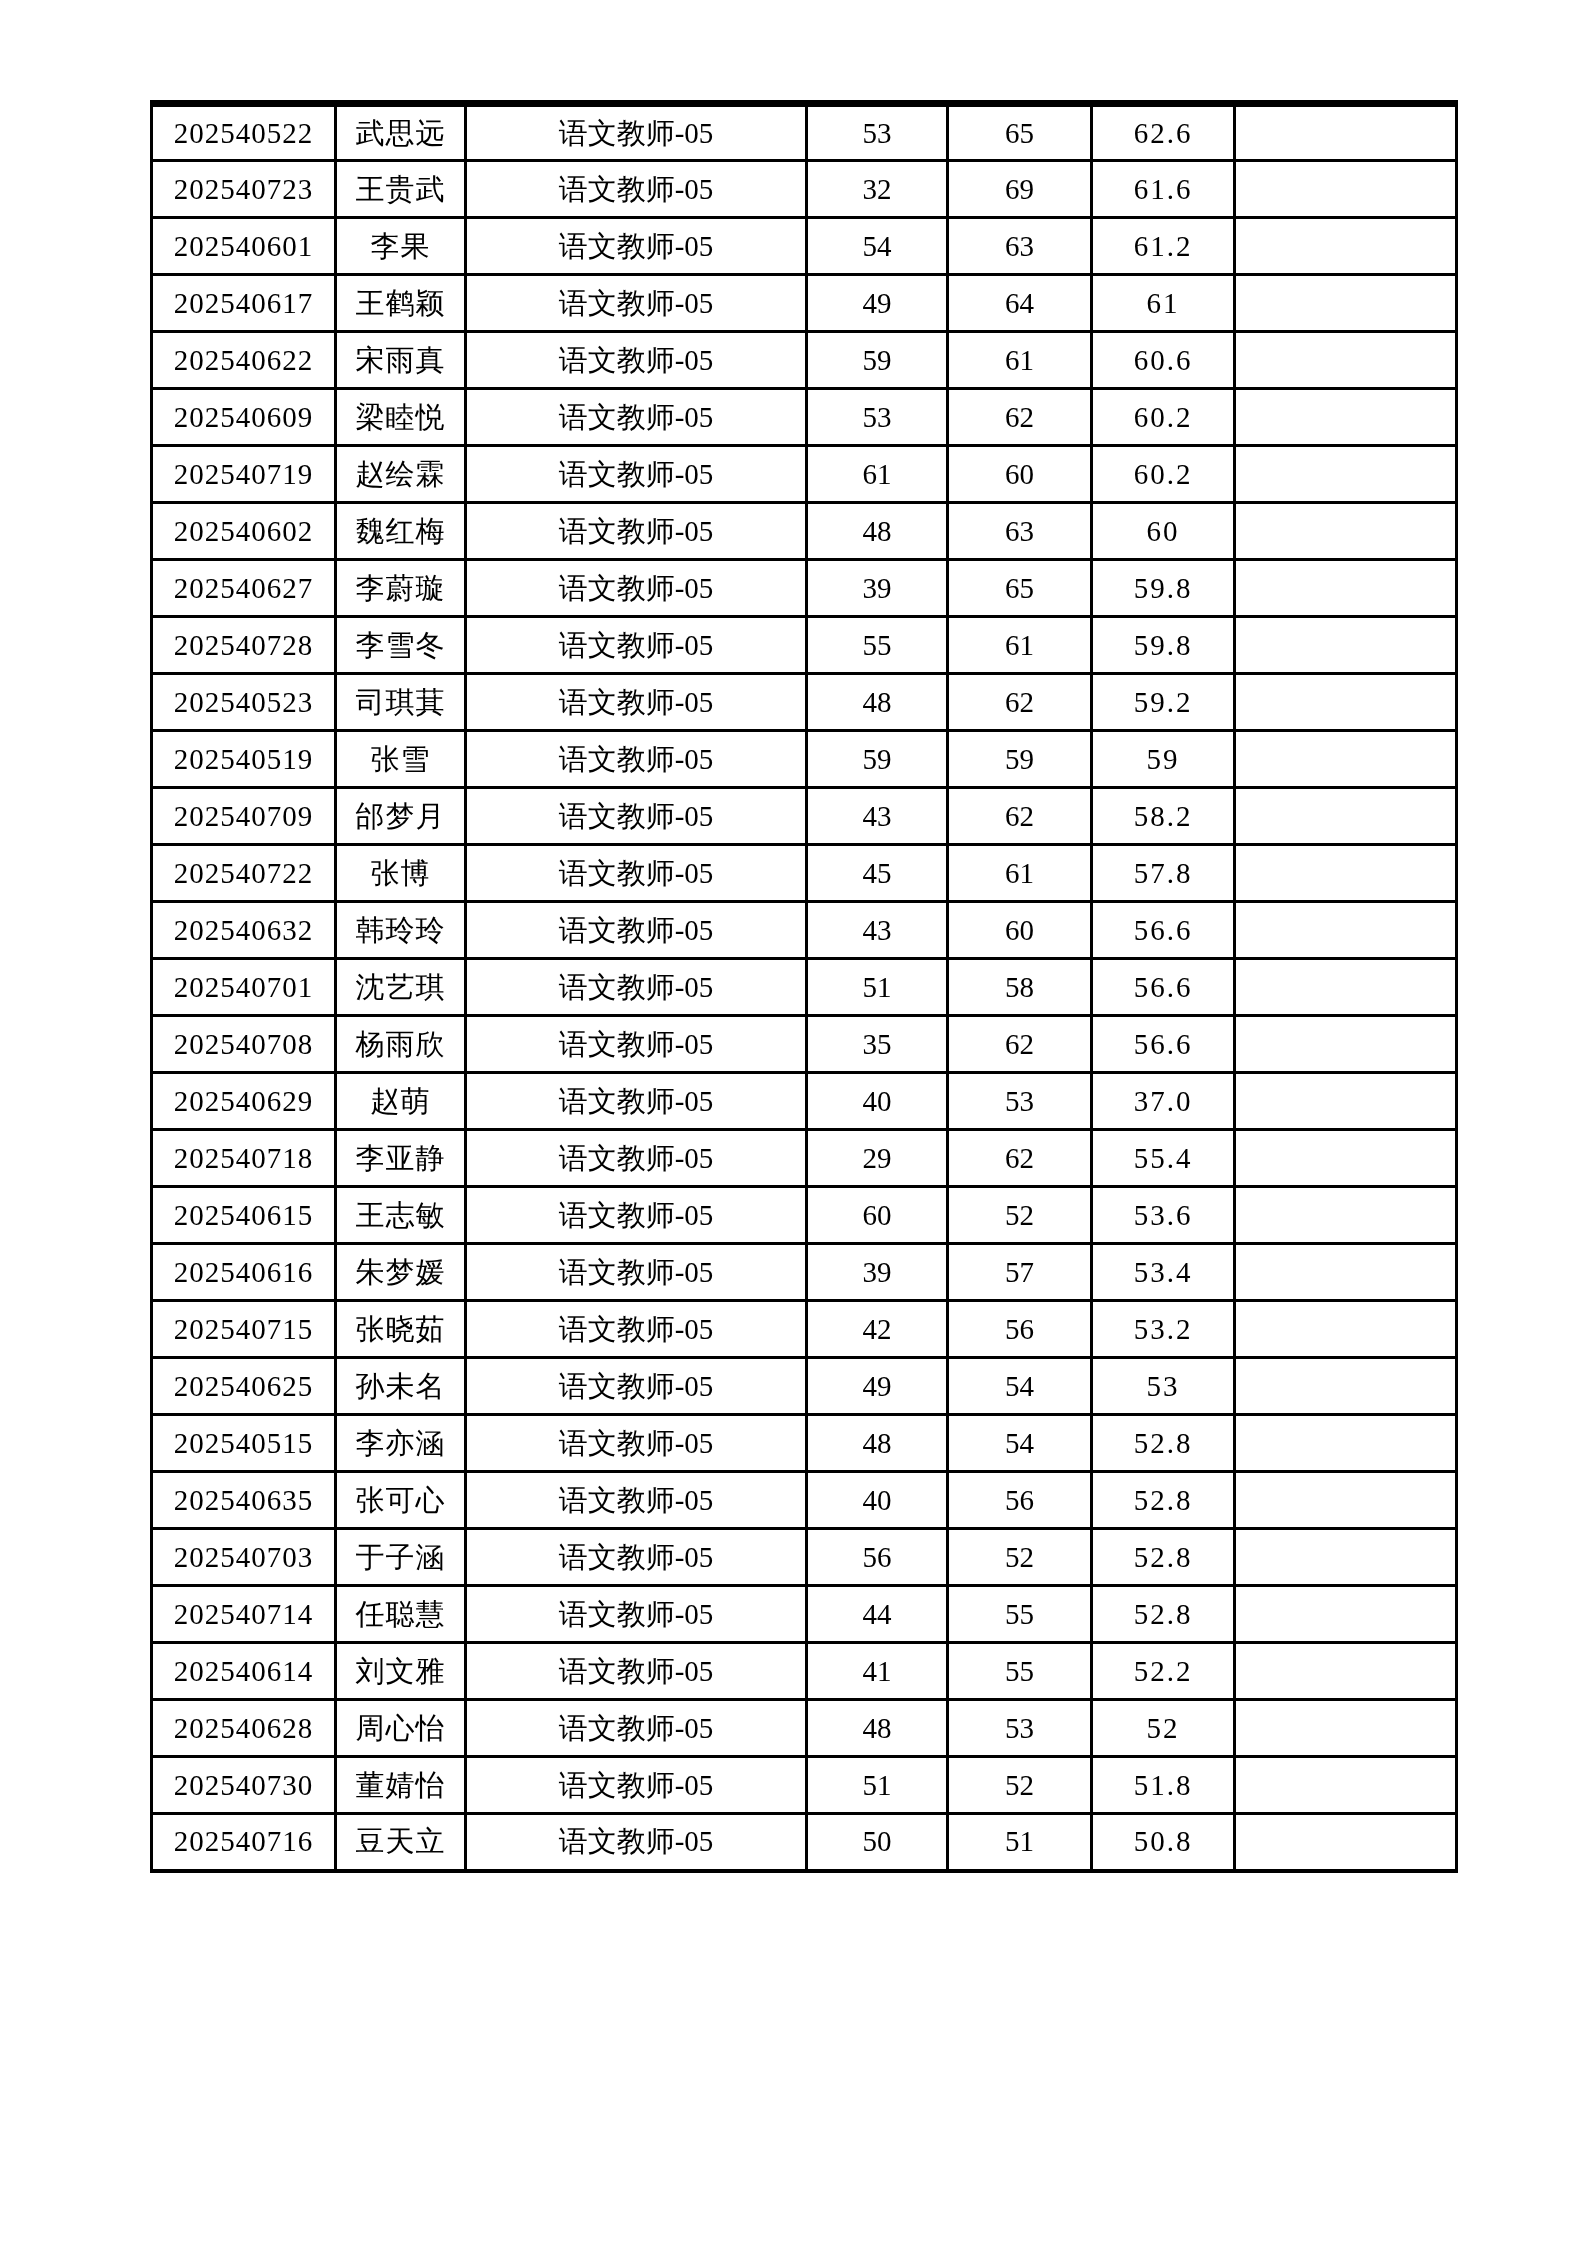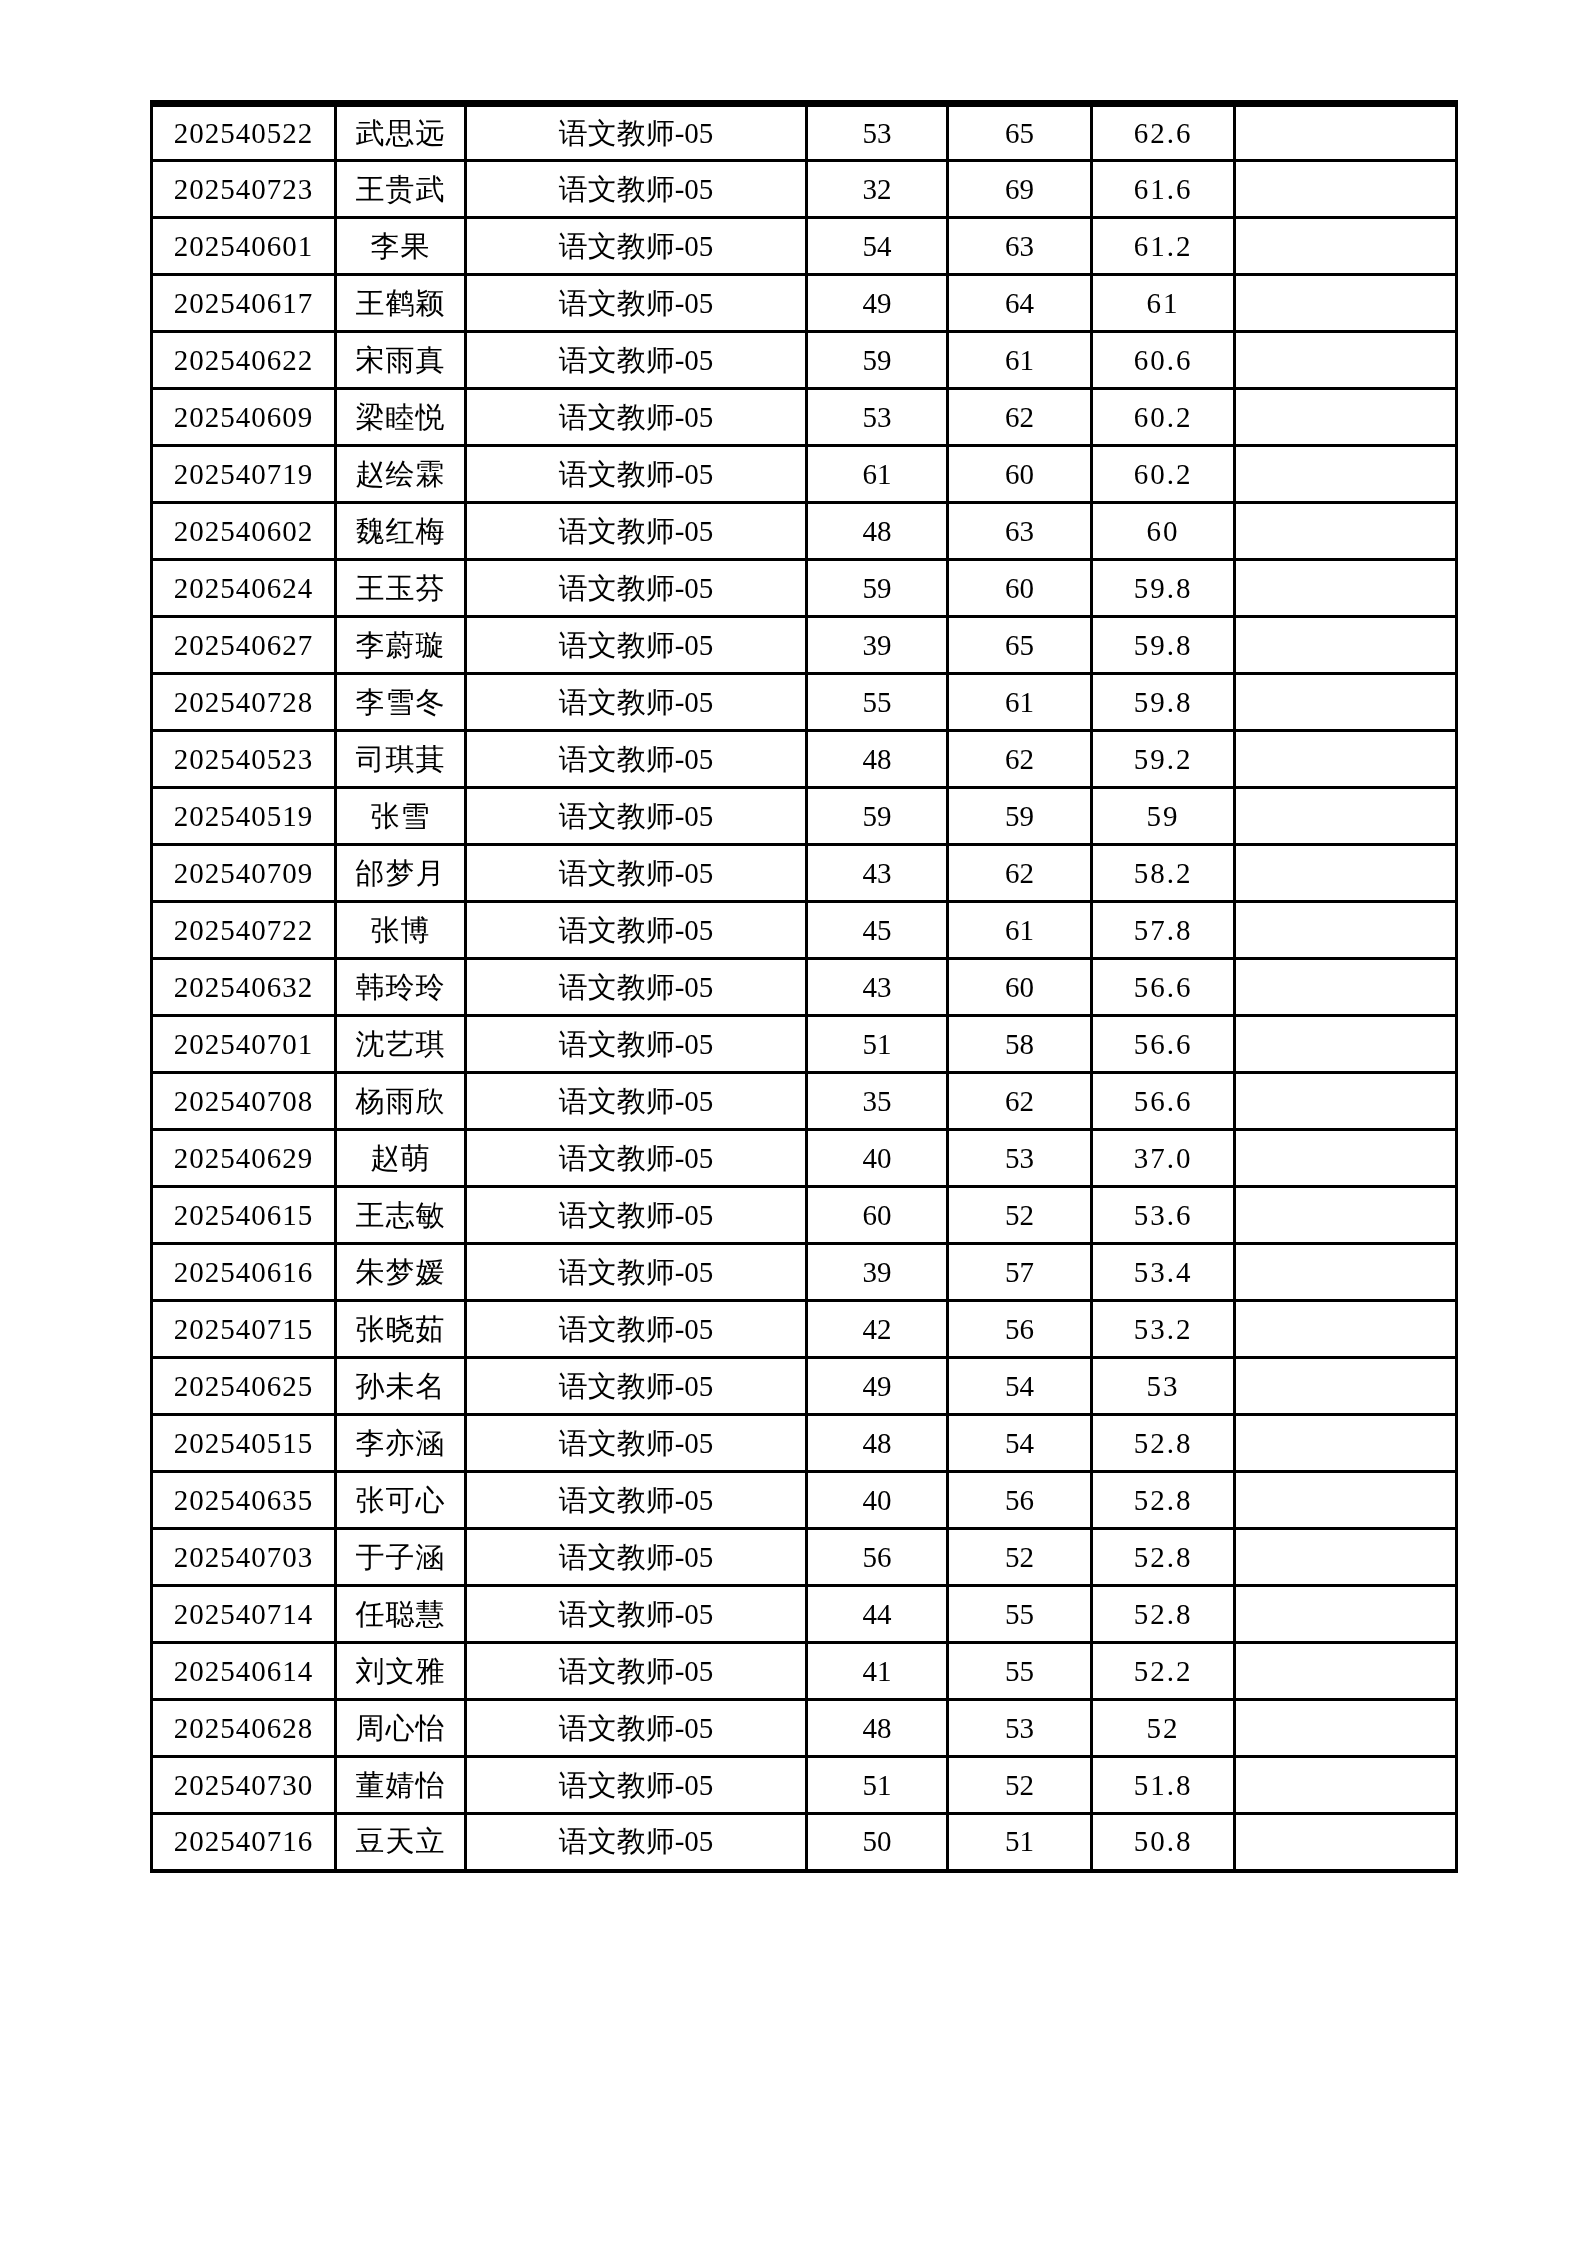--- a/index.html
+++ b/index.html
@@ -134,29 +134,20 @@
         <tr>
           <td class="col-id">202540602</td>
           <td class="col-name">魏红梅</td>
           <td class="col-position">语文教师-05</td>
           <td class="col-score1">48</td>
           <td class="col-score2">63</td>
           <td class="col-total">60</td>
           <td class="col-remark"></td>
         </tr>
         <tr>
-          <td class="col-id">202540624</td>
-          <td class="col-name">王玉芬</td>
-          <td class="col-position">语文教师-05</td>
-          <td class="col-score1">59</td>
-          <td class="col-score2">60</td>
-          <td class="col-total">59.8</td>
-          <td class="col-remark"></td>
-        </tr>
-        <tr>
           <td class="col-id">202540627</td>
           <td class="col-name">李蔚璇</td>
           <td class="col-position">语文教师-05</td>
           <td class="col-score1">39</td>
           <td class="col-score2">65</td>
           <td class="col-total">59.8</td>
           <td class="col-remark"></td>
         </tr>
         <tr>
           <td class="col-id">202540728</td>
@@ -230,20 +221,29 @@
           <td class="col-total">56.6</td>
           <td class="col-remark"></td>
         </tr>
         <tr>
           <td class="col-id">202540629</td>
           <td class="col-name">赵萌</td>
           <td class="col-position">语文教师-05</td>
           <td class="col-score1">40</td>
           <td class="col-score2">53</td>
           <td class="col-total">37.0</td>
+          <td class="col-remark"></td>
+        </tr>
+        <tr>
+          <td class="col-id">202540718</td>
+          <td class="col-name">李亚静</td>
+          <td class="col-position">语文教师-05</td>
+          <td class="col-score1">29</td>
+          <td class="col-score2">62</td>
+          <td class="col-total">55.4</td>
           <td class="col-remark"></td>
         </tr>
         <tr>
           <td class="col-id">202540615</td>
           <td class="col-name">王志敏</td>
           <td class="col-position">语文教师-05</td>
           <td class="col-score1">60</td>
           <td class="col-score2">52</td>
           <td class="col-total">53.6</td>
           <td class="col-remark"></td>

